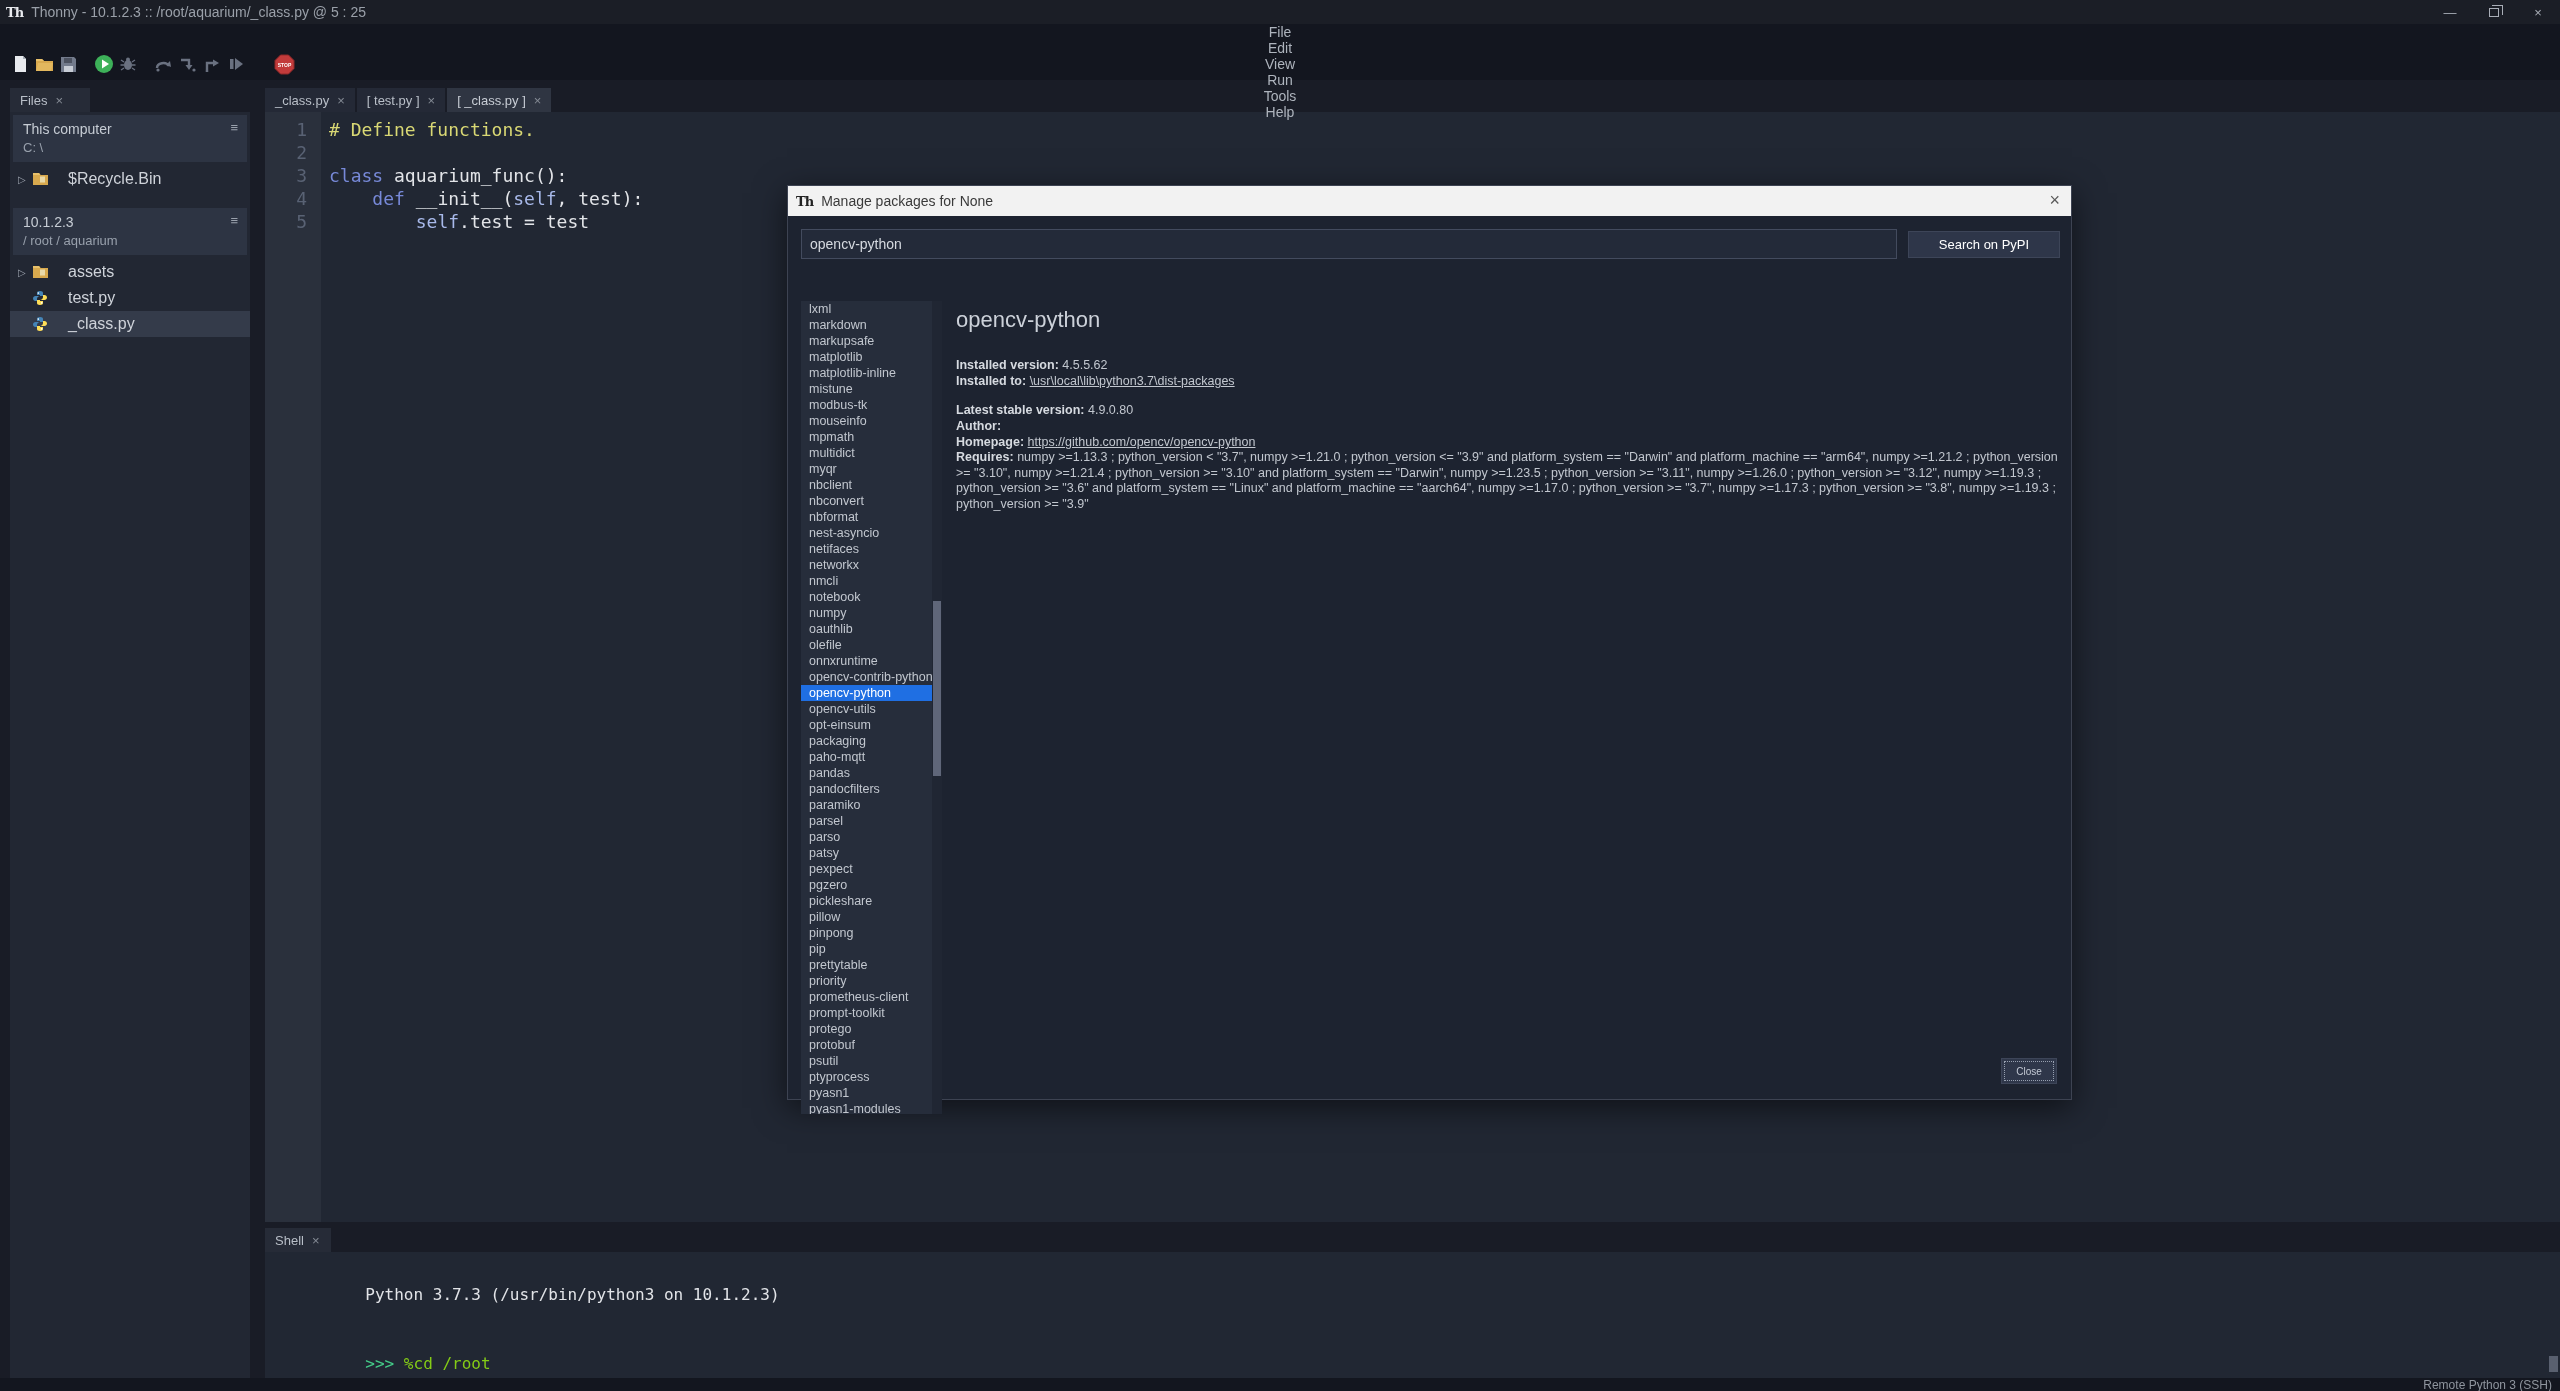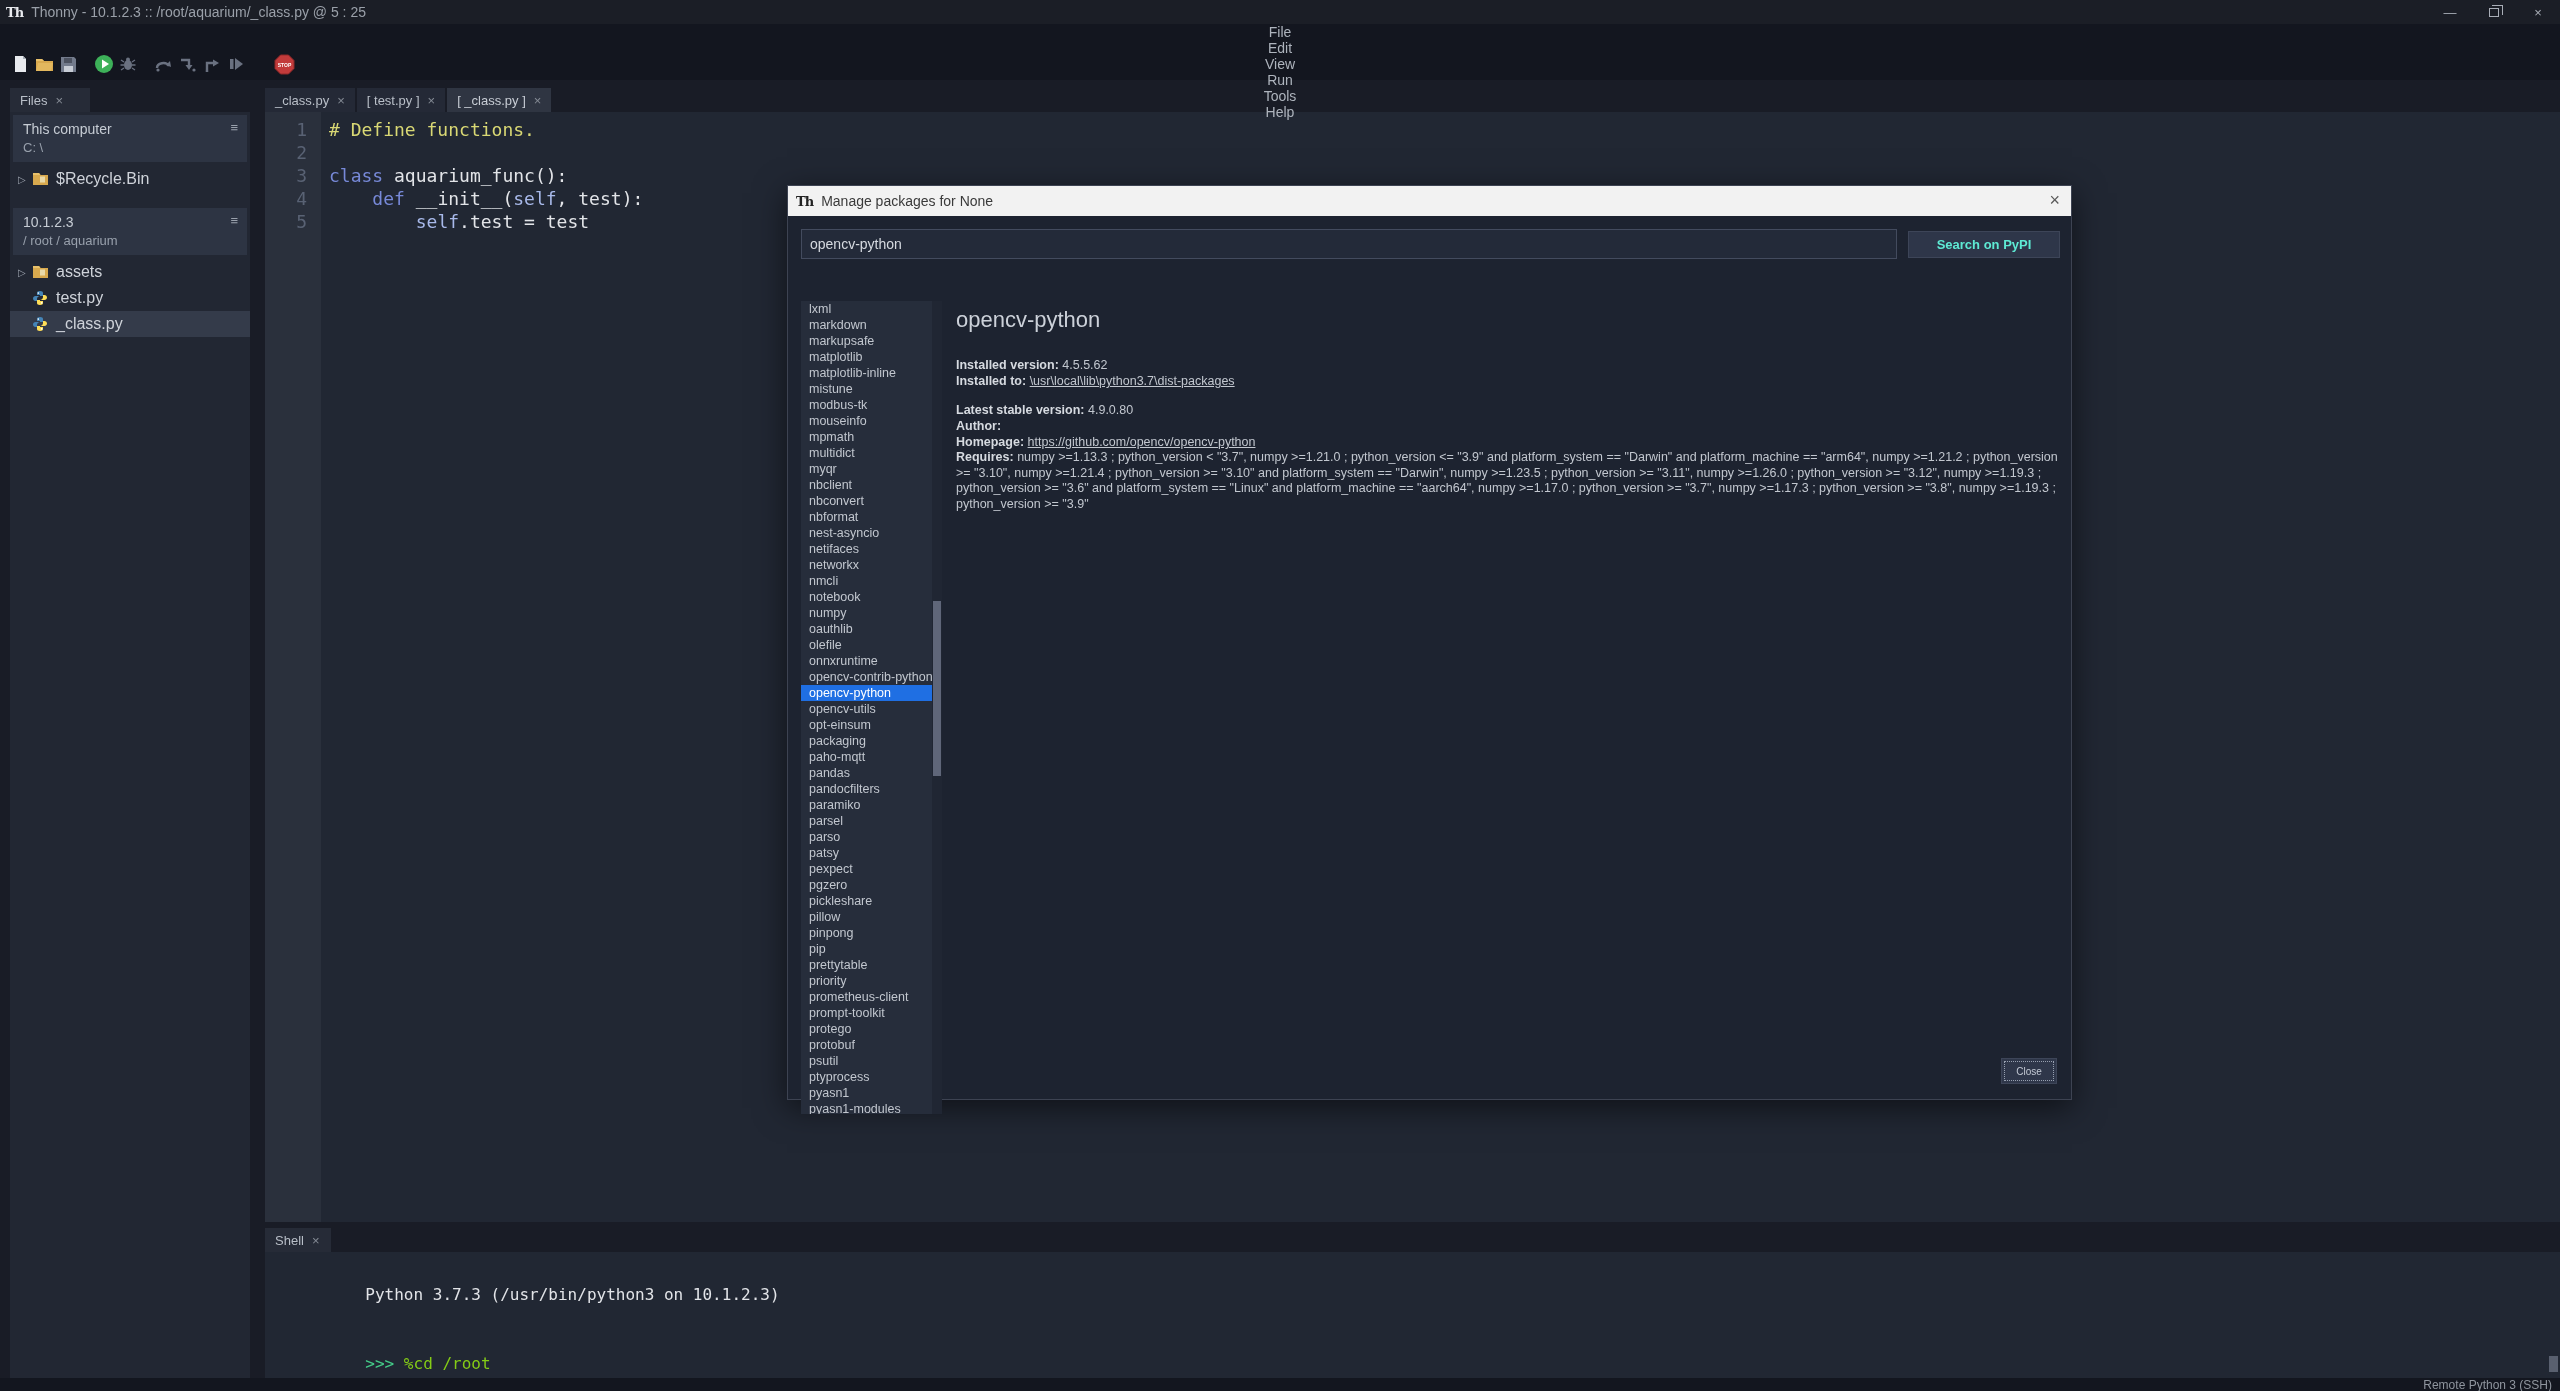--- a/index.html
+++ b/index.html
@@ -42,21 +42,21 @@
   .ftree { margin-top:4px; }
   .tree-row { height:26px; display:flex; align-items:center; padding-left:8px; color:#cfd3da; font-size:16px; }
   .tree-row.selected { background:#343b4a; }
   .expander { width:14px; color:#9aa1ac; font-size:10px; visibility:hidden; }
   .tree-row.expandable .expander { visibility:visible; }
   .tree-icon { width:20px; height:16px; display:flex; align-items:center; }
   .tree-row .icon-python { display:none; }
   .tree-row .icon-folder { display:none; }
   .tree-row.folder .icon-folder { display:block; }
   .tree-row.py .icon-python { display:block; }
-  .tree-label { margin-left:4px; }
+  .tree-label { margin-left:16px; }
 
   
   .editor-tabs { position:absolute; left:265px; top:88px; height:24px; display:flex; gap:2px; }
   .etab { height:24px; background:#242936; display:flex; align-items:center; padding:0 10px;
           color:#b9bfc8; font-size:13px; }
   .etab.active { background:#2f3542; color:#c8cdd5; }
   .editor-body { position:absolute; left:265px; top:112px; width:2295px; height:1110px; background:#212733; }
   .gutter-bg { position:absolute; left:0; top:0; width:56px; height:100%; background:#2a303c; }
   .editor-lines { position:relative; padding-top:6px; font-family:"DejaVu Sans Mono", monospace;
                   font-size:18px; line-height:23px; }
@@ -89,22 +89,22 @@
   .dlg-titlebar { height:30px; background:#f2f2f2; display:flex; align-items:center; color:#3a3a3a;
                   font-size:14px; position:relative; }
   .dlg-icon { font-family:"DejaVu Serif", serif; font-weight:bold; font-size:13px; color:#222;
               margin:0 8px 0 8px; letter-spacing:-1px; }
   .dlg-close { position:absolute; right:11px; top:4px; color:#5b5b5b; font-size:18px; }
   .dlg-body { position:relative; height:884px; }
   .search-input { position:absolute; left:13px; top:13px; width:1096px; height:30px; background:#232a39;
                   border:1px solid #434b5e; color:#d6dae0; font-size:14px; padding-left:8px;
                   font-family:"Liberation Sans", sans-serif; }
   .search-btn { position:absolute; left:1120px; top:15px; width:152px; height:27px; background:#2e3649;
-                border:1px solid #3d4558; color:#5eead4; font-size:13px; display:flex;
-                align-items:center; justify-content:center;font-weight:bold; }
+                border:1px solid #3d4558; color:#ffffff; font-size:13px; display:flex;
+                align-items:center; justify-content:center; }
   .pkg-list { position:absolute; left:13px; top:85px; width:131px; height:813px; background:#262d3b;
               overflow:hidden; }
   .pkg-item { height:16px; line-height:16px; padding-left:8px; color:#c2c7cf; font-size:12.5px;
               white-space:nowrap; overflow:hidden; }
   .pkg-item.selected { background:#1f6fe3; color:#ffffff; }
   .pkg-scroll { position:absolute; left:144px; top:85px; width:10px; height:813px; background:#202633; }
   .pkg-thumb { position:absolute; left:1px; top:300px; width:8px; height:175px; background:#5f6679; }
 
   .pkg-details { position:absolute; left:168px; top:85px; width:1105px; color:#c2c7cf; }
   .pkg-title { font-size:22px; color:#ccd1d9; margin:6px 0 24px 0; }

